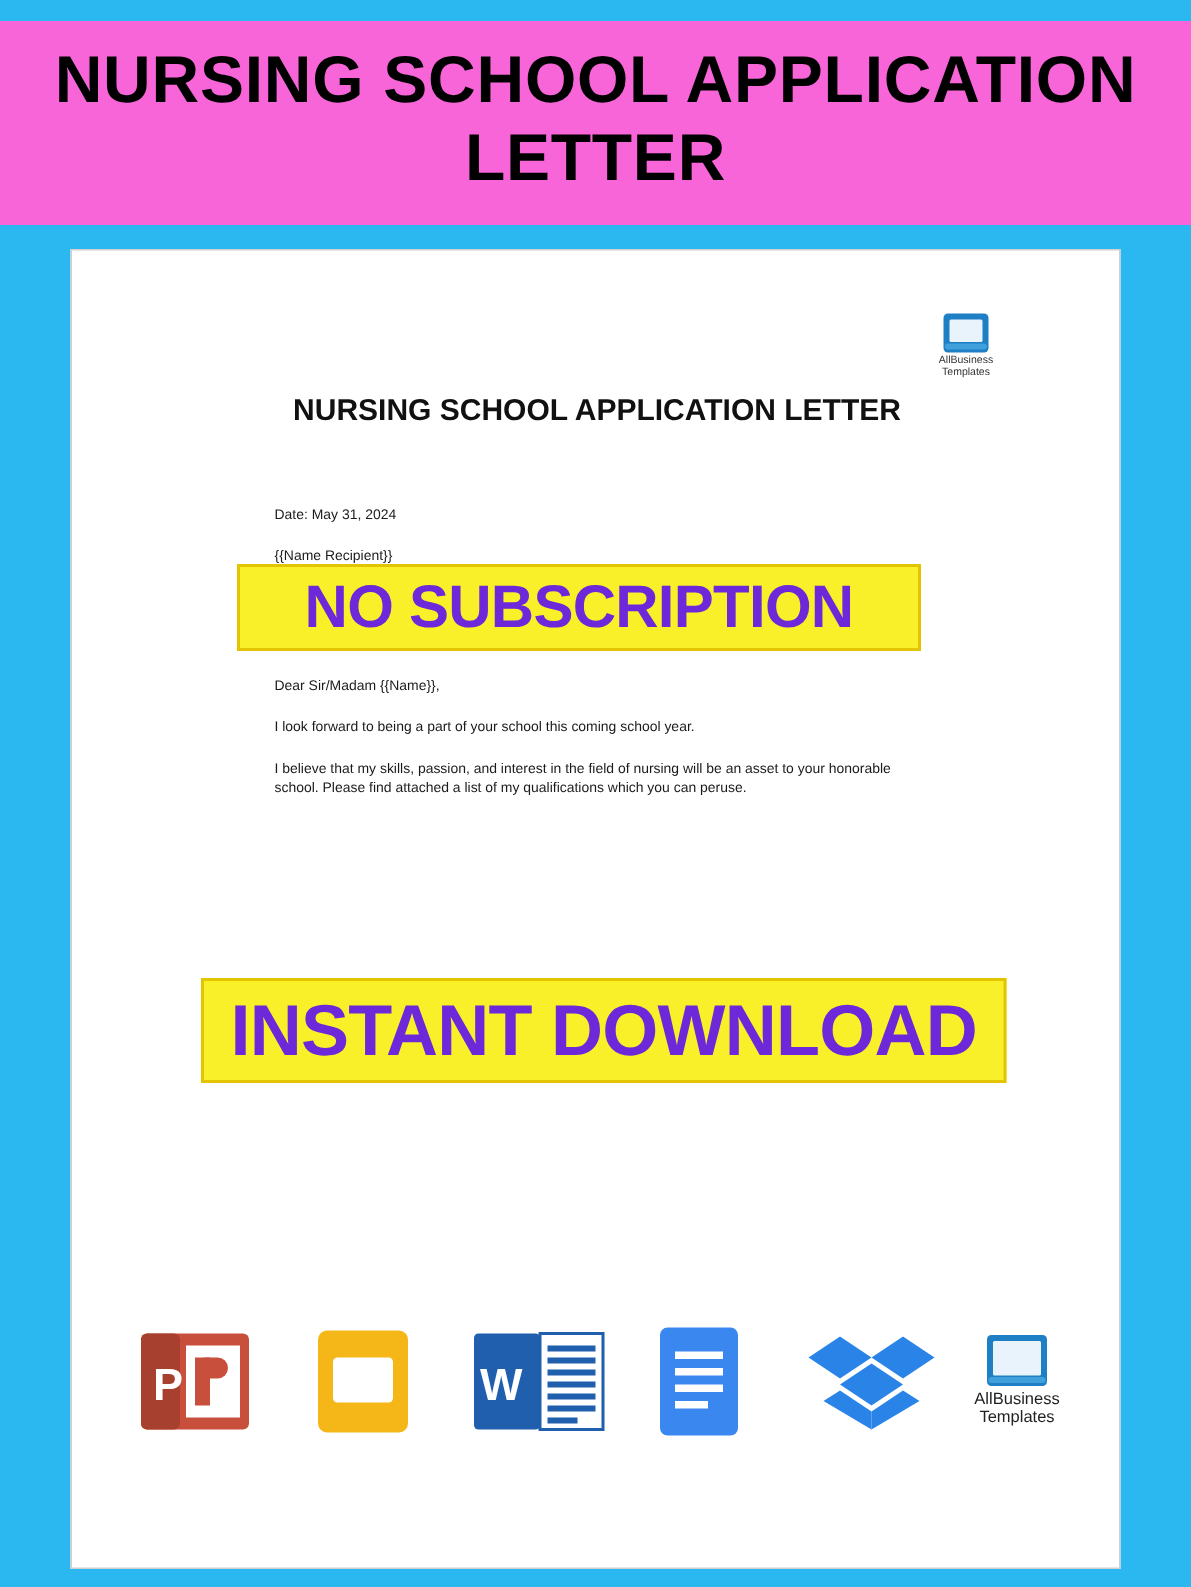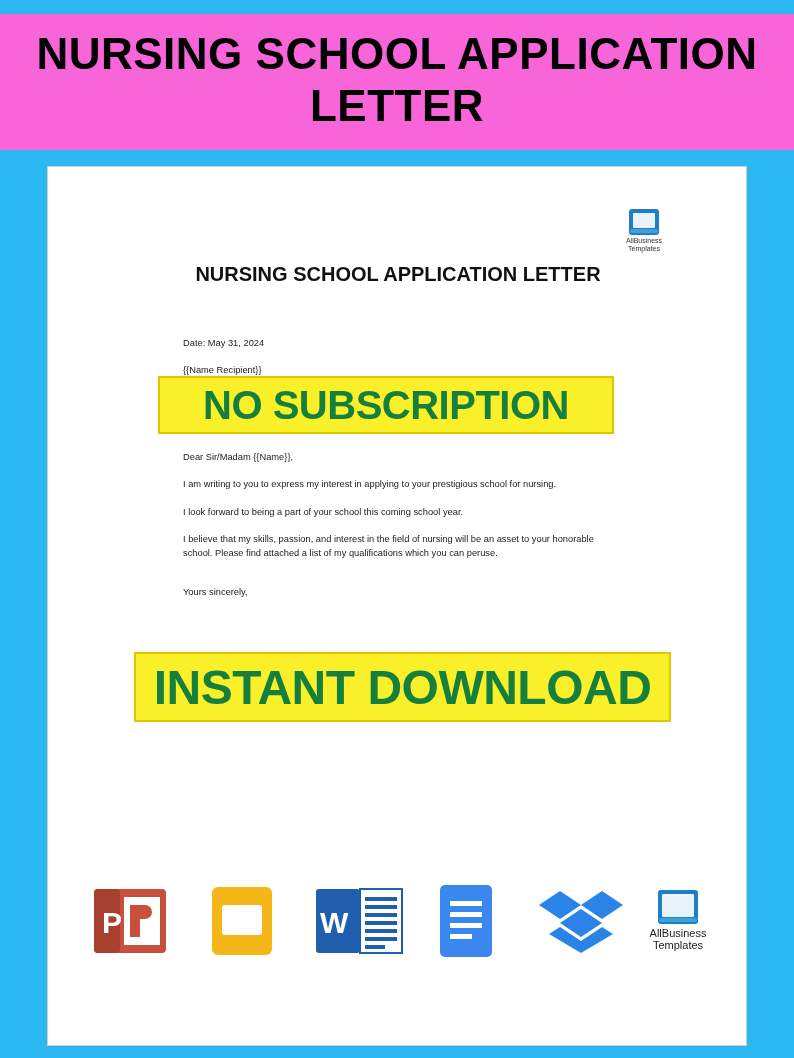--- a/index.html
+++ b/index.html
@@ -87,21 +87,21 @@
   
   .banner{
     position:absolute;
     background:#faf02a;
     border:2px solid #e3c400;
     box-sizing:border-box;
     display:flex;align-items:center;justify-content:center;
   }
   .banner span{
     font-family:"Liberation Sans", sans-serif;
-    font-weight:bold;color:#15803d;
+    font-weight:bold;color:#6d28d9;
     white-space:nowrap;
   }
   #banner-no-sub{
     left:158px;top:376px;width:456px;height:58px;
   }
   #banner-no-sub span{font-size:40px;letter-spacing:-0.5px;}
   #banner-instant{
     left:134px;top:652px;width:537px;height:70px;
   }
   #banner-instant span{font-size:48px;letter-spacing:-0.5px;}
@@ -139,25 +139,23 @@
 
     <div class="doc-title">NURSING SCHOOL APPLICATION LETTER</div>
 
     <div class="body-text">
       <p>Date: May 31, 2024</p>
       <p class="tight">{{Name Recipient}}</p>
       <p>{{Please}}</p>
       <p class="subj">Subject:</p>
       <p style="height:18px;margin:0"></p>
       <p>Dear Sir/Madam {{Name}},</p>
-      <p>I am writing to you to express my interest in applying to your prestigious school for nursing.</p>
       <p>I look forward to being a part of your school this coming school year.</p>
       <p>I believe that my skills, passion, and interest in the field of nursing will be an asset to your honorable school. Please find attached a list of my qualifications which you can peruse.</p>
       <p style="height:12px;margin:0"></p>
-      <p>Yours sincerely,</p>
     </div>
 
     <div class="icon-row">
 
       <div class="icon-cell">
         <svg width="80" height="80" viewBox="0 0 80 80">
           <rect x="4" y="8" width="72" height="64" rx="4" fill="#c94f3d"></rect>
           <rect x="4" y="8" width="26" height="64" rx="4" fill="#a8402f"></rect>
           <rect x="34" y="16" width="36" height="48" fill="#ffffff"></rect>
           <rect x="40" y="24" width="10" height="32" fill="#c94f3d"></rect>

